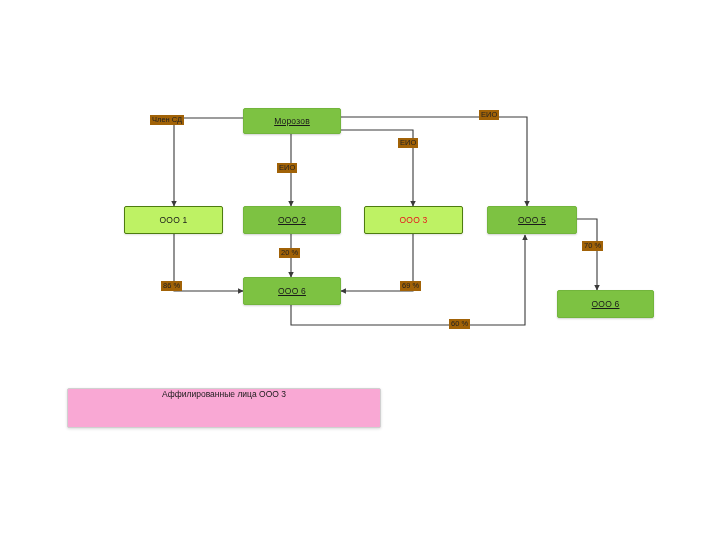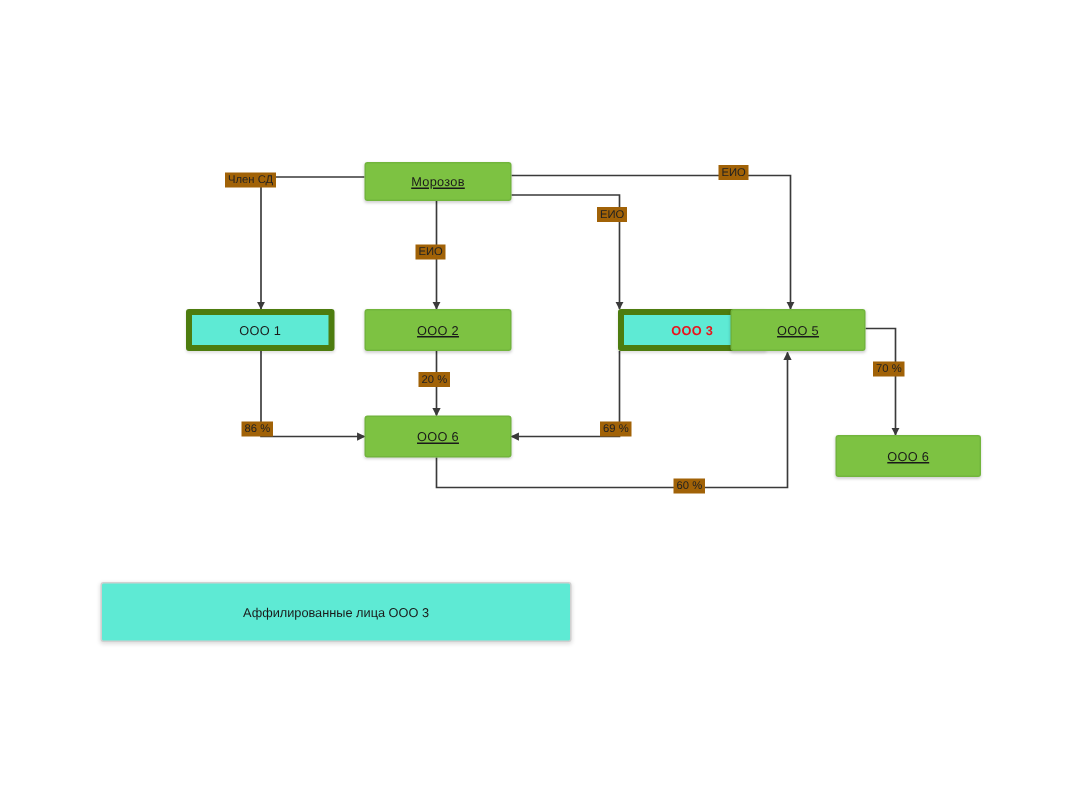--- a/index.html
+++ b/index.html
@@ -24,42 +24,42 @@
     text-align:center;
     border-radius:2px;
   }
   .node.green{
     background:#7dc242;
     border:1px solid #72b53c;
     box-shadow:0 1px 2px rgba(0,0,0,.18);
     text-decoration:underline;
   }
   .node.white{
-    background:#5eead4;
-    border:4px solid #4d7c0f;
+    background:#bef264;
+    border:1px solid #4d7c0f;
     box-shadow:0 1px 2px rgba(0,0,0,.12);
   }
-  .node.red-text{color:#e8141c;font-weight:bold;margin-left:48px;}
+  .node.red-text{color:#e8141c;font-weight:normal;}
 
   .edge-label{
     position:absolute;
     font-size:7.5px;
     color:#222;
     background:#a16207;
     padding:0 2px;
     white-space:nowrap;
     line-height:10px;
     text-align:center;
   }
 
   .legend-box{
     position:absolute;
     box-sizing:border-box;
-    display:flex;align-items:center;justify-content:center;
-    background:#5eead4;
+    display:flex;justify-content:center;
+    background:#f9a8d4;
     border:1px solid #d0d0d0;
     border-radius:2px;
     box-shadow:0 1px 3px rgba(0,0,0,.14);
     font-size:8.5px;
     color:#1a1a1a;
   }
 </style>
 </head>
 <body>
 

